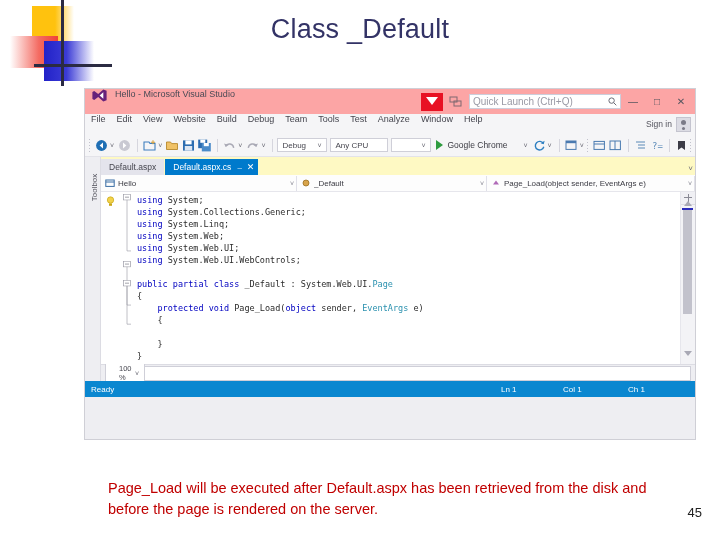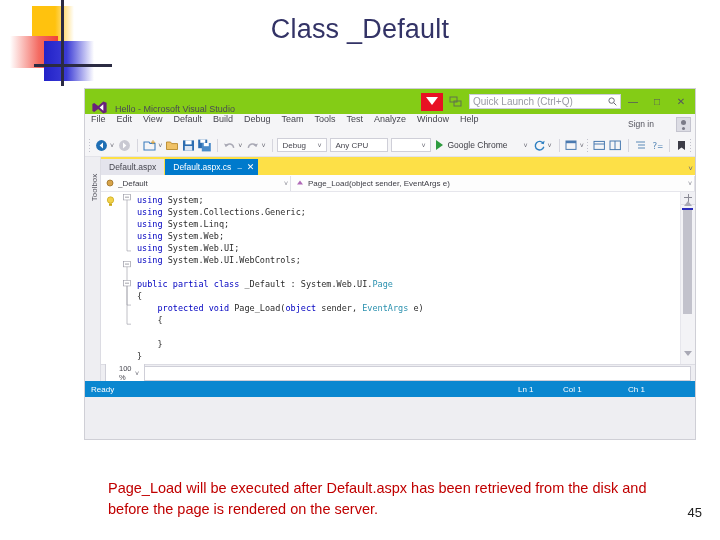--- a/index.html
+++ b/index.html
@@ -23,40 +23,40 @@
 
   
   .slide-title{position:absolute;left:0;top:14px;width:720px;text-align:center;
       font-size:27px;color:#333366;letter-spacing:0.2px;}
 
   
   .vs{position:absolute;left:84px;top:88px;width:612px;height:352px;
       background:#eeeef2;border:1px solid #cfcfd6;box-sizing:border-box;
       font-size:9px;color:#3b3b43;}
 
-  .vs-titlebar{position:relative;height:25px;background:#84cc16;display:flex;align-items:flex-end;}
+  .vs-titlebar{position:relative;height:25px;background:#fca5a5;display:flex;align-items:flex-start;}
   .vs-logo{width:15px;height:13px;margin-left:7px;margin-right:8px;position:relative;flex:none;}
   .vs-logo svg{display:block;}
   .vs-title-text{font-size:9px;color:#4a4a55;white-space:nowrap;}
   .tb-right{position:absolute;right:2px;top:0;height:25px;display:flex;align-items:center;}
   .flag-cursor{width:22px;height:18px;background:#e81123;margin-right:6px;position:relative;}
   .flag-cursor:after{content:"";position:absolute;left:5px;top:4px;width:0;height:0;
       border-left:6px solid transparent;border-right:6px solid transparent;border-top:8px solid #fff;}
   .fb-icon{width:14px;height:14px;margin-right:6px;position:relative;opacity:.75;}
   .quick-launch{width:152px;height:15px;background:#fff;border:1px solid #cccedb;
       display:flex;align-items:center;padding:0 3px;box-sizing:border-box;}
   .quick-launch span{font-size:10px;color:#9a9aa5;flex:1;white-space:nowrap;overflow:hidden;}
   .ql-mag{width:9px;height:9px;flex:none;}
   .winbtn{width:24px;height:25px;display:flex;align-items:center;justify-content:center;
       font-size:10px;color:#55555f;}
 
   .vs-menubar{height:20px;background:#f5f5f7;display:flex;align-items:flex-start;padding-left:6px;position:relative;}
   .menu-item{font-size:9px;color:#46464f;margin-right:11px;white-space:nowrap;}
   .menu-right{position:absolute;right:4px;top:0;height:20px;display:flex;align-items:center;}
-  .signin{font-size:8.5px;color:#55555f;margin-right:22px;white-space:nowrap;}
+  .signin{font-size:8.5px;color:#55555f;margin-right:4px;white-space:nowrap;}
   .avatar-ic{width:13px;height:13px;background:#dcdce4;border:1px solid #c4c4cf;position:relative;}
   .avatar-ic:after{content:"";position:absolute;left:3.5px;top:2px;width:5px;height:5px;
       border-radius:50%;background:#7b7b88;box-shadow:0 6px 0 -1px #7b7b88;}
 
   .vs-toolbar{height:22px;background:#f5f5f7;display:flex;align-items:center;padding-left:4px;
       border-bottom:1px solid #e3e3e9;position:relative;}
   .grip{width:3px;height:13px;margin-right:4px;
       background:repeating-linear-gradient(180deg,#c2c2cc 0 1px,transparent 1px 3px);}
   .ti{width:15px;height:15px;margin-right:1px;position:relative;flex:none;}
   .tsep{width:1px;height:13px;background:#d6d6de;margin:0 4px;flex:none;}
@@ -69,21 +69,21 @@
   .run-label{font-size:8.5px;color:#3b3b43;white-space:nowrap;margin-right:16px;}
   .refresh-ic{width:13px;height:13px;margin:0 2px;position:relative;flex:none;}
 
   
   .vs-body{position:relative;height:224px;background:#fdfdfd;display:flex;}
   .toolbox-rail{width:15px;background:#eeeef2;border-right:1px solid #dcdce3;position:relative;}
   .toolbox-rail .vtext{position:absolute;left:-14px;top:26px;width:46px;font-size:8px;color:#55555f;
       transform:rotate(-90deg);transform-origin:center;text-align:center;white-space:nowrap;}
   .doc-area{flex:1;position:relative;display:flex;flex-direction:column;min-width:0;}
 
-  .tabstrip{height:18px;background:#fde047;display:flex;align-items:flex-end;position:relative;}
+  .tabstrip{height:18px;background:#fef9c3;display:flex;align-items:flex-end;position:relative;}
   .tab{height:16px;display:flex;align-items:center;padding:0 8px;font-size:8.5px;
       background:#e4e4ec;color:#46464f;margin-right:1px;white-space:nowrap;}
   .tab.active{background:#007acc;color:#fff;padding-right:4px;}
   .tab .pin{margin-left:6px;font-size:8px;opacity:.9;}
   .tab .cls{margin-left:5px;font-size:9px;}
   .tabstrip-right{position:absolute;right:2px;bottom:2px;font-size:8px;color:#6b6b76;}
 
   .navbar{height:16px;background:#fdfdfd;display:flex;align-items:center;
       border-bottom:1px solid #e6e6ec;}
   .navcombo{height:15px;display:flex;align-items:center;border-right:1px solid #e0e0e8;
@@ -178,21 +178,21 @@
         <div class="winbtn">—</div>
         <div class="winbtn">□</div>
         <div class="winbtn">✕</div>
       </div>
     </div>
 
     <div class="vs-menubar">
       <div class="menu-item">File</div>
       <div class="menu-item">Edit</div>
       <div class="menu-item">View</div>
-      <div class="menu-item">Default</div>
+      <div class="menu-item">Website</div>
       <div class="menu-item">Build</div>
       <div class="menu-item">Debug</div>
       <div class="menu-item">Team</div>
       <div class="menu-item">Tools</div>
       <div class="menu-item">Test</div>
       <div class="menu-item">Analyze</div>
       <div class="menu-item">Window</div>
       <div class="menu-item">Help</div>
       <div class="menu-right">
         <div class="signin">Sign in</div>
@@ -341,20 +341,30 @@
           </div>
           <div class="tab active">
             <span>Default.aspx.cs</span>
             <span class="pin">–</span>
             <span class="cls">✕</span>
           </div>
           <div class="tabstrip-right">˅</div>
         </div>
 
         <div class="navbar">
+          <div class="navcombo" style="width:196px">
+            <span class="nc-ico">
+              <svg width="10" height="10" viewBox="0 0 10 10">
+                <rect x="0.8" y="2" width="8.4" height="6.4" fill="none" stroke="#3b6ea5" stroke-width="1"></rect>
+                <line x1="0.8" y1="4" x2="9.2" y2="4" stroke="#3b6ea5" stroke-width="1"></line>
+              </svg>
+            </span>
+            <span class="nc-label">Hello</span>
+            <span class="nc-caret">˅</span>
+          </div>
           <div class="navcombo" style="width:190px">
             <span class="nc-ico">
               <svg width="10" height="10" viewBox="0 0 10 10">
                 <circle cx="5" cy="5" r="3" fill="#d8a44a" stroke="#9a6f22" stroke-width="0.8"></circle>
               </svg>
             </span>
             <span class="nc-label">_Default</span>
             <span class="nc-caret">˅</span>
           </div>
           <div class="navcombo" style="flex:1;min-width:0">
@@ -410,21 +420,21 @@
           </div>
           <div class="zoomrest"></div>
         </div>
 
       </div>
     </div>
 
 
     <div class="statusbar">
       <span class="sb-ready">Ready</span>
-      <span class="sb-cell" style="left:433px">Ln 1</span>
+      <span class="sb-cell" style="left:416px">Ln 1</span>
       <span class="sb-cell" style="left:478px">Col 1</span>
       <span class="sb-cell" style="left:543px">Ch 1</span>
 
     </div>
   </div>
 
   <div class="caption">Page_Load will be executed after Default.aspx has been retrieved from the disk and before the page is rendered on the server.</div>
   <div class="pageno">45</div>
 
 </div>

